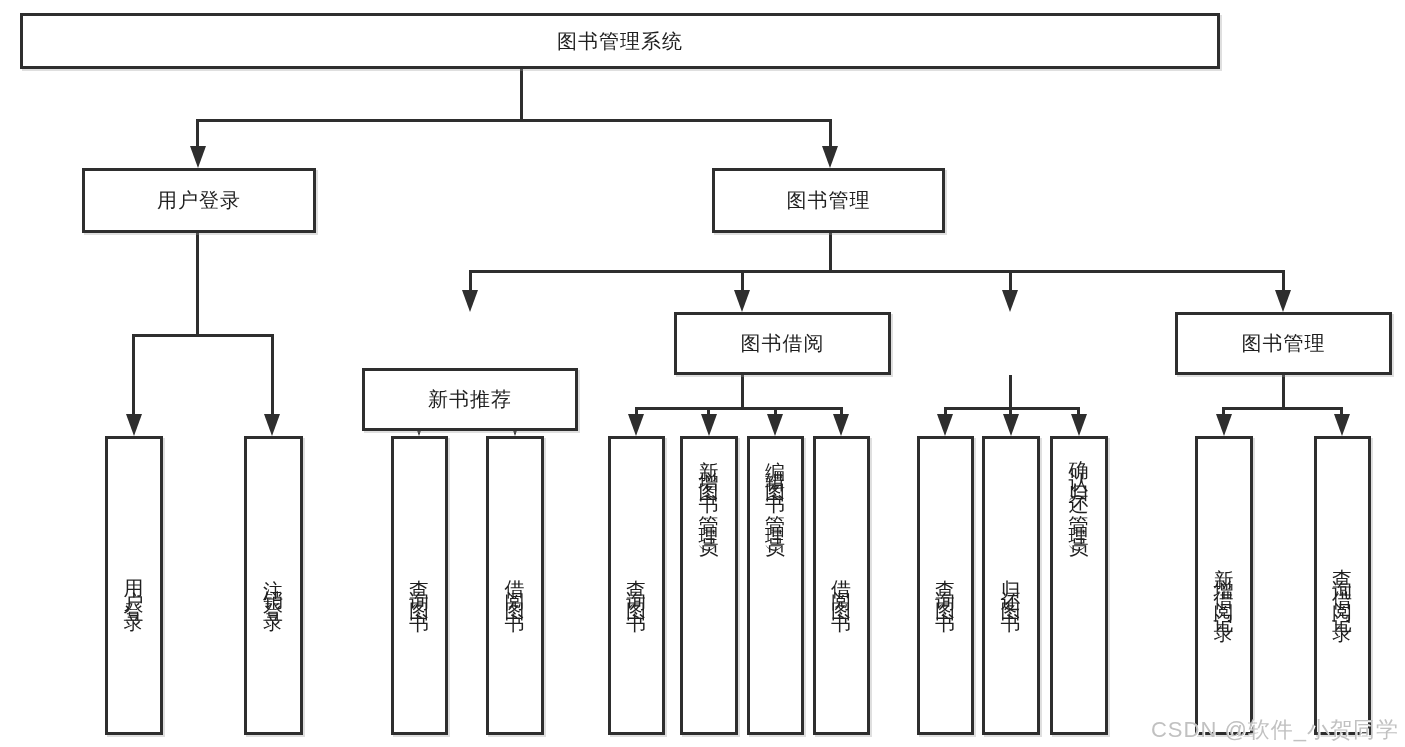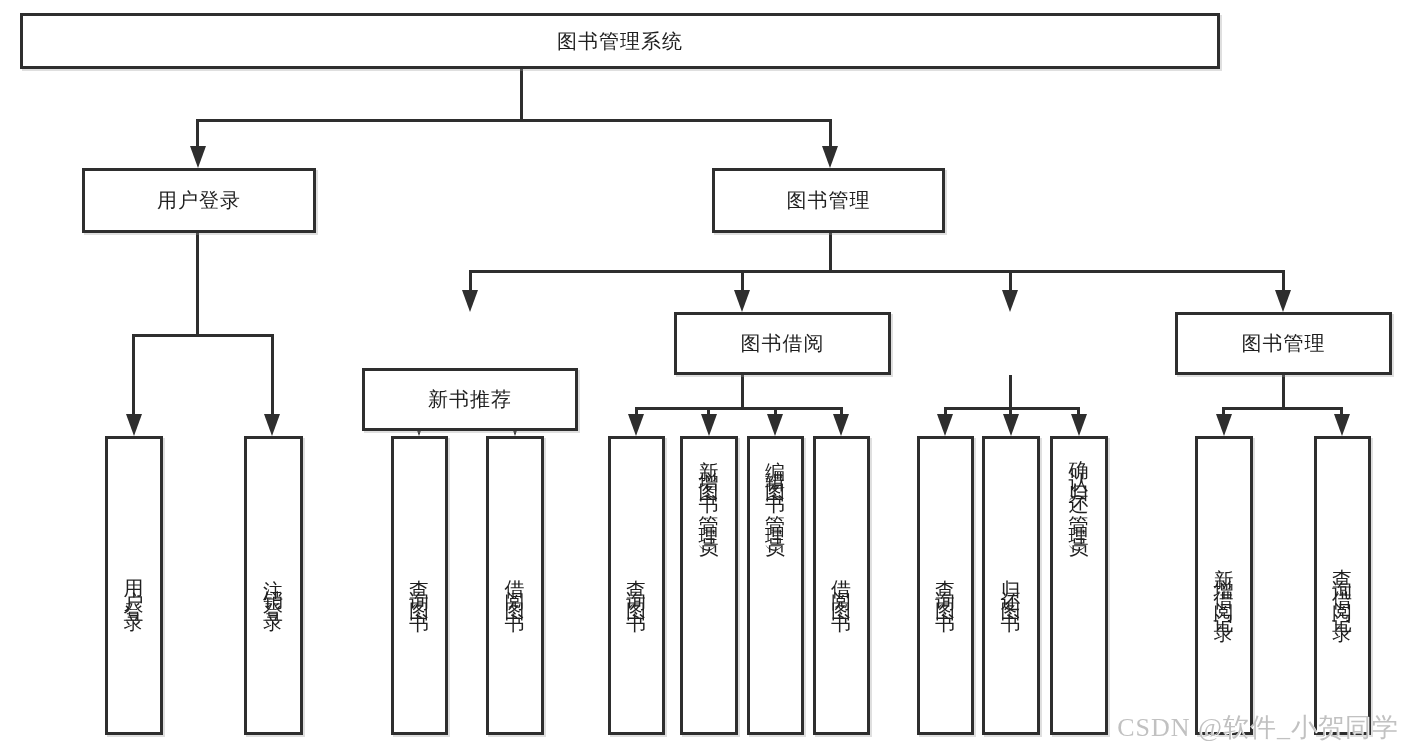--- a/index.html
+++ b/index.html
@@ -21,23 +21,22 @@
   .vbox-top{align-items:flex-start;}
   .vbox-top span{padding-top:6px;}
   .vl,.hl{position:absolute;background:#2e2e2e;}
   .arr{
     position:absolute;width:0;height:0;
     border-left:8px solid transparent;border-right:8px solid transparent;
     border-top:22px solid #2e2e2e;
   }
   .watermark{
     position:absolute;right:6px;bottom:2px;
-    font-size:26px;color:#c1c1c1;letter-spacing:1px;white-space:nowrap;
+    font-size:22px;color:#c1c1c1;letter-spacing:1px;white-space:nowrap;
     text-shadow:1px 1px 0 #ffffff;
-    font-family:Liberation Serif, serif;
   }
 </style>
 </head>
 <body>
 
 <div class="stage">
 
   <div>
 
     <div class="vl" style="left:520px;top:69px;width:3px;height:52px;"></div>

